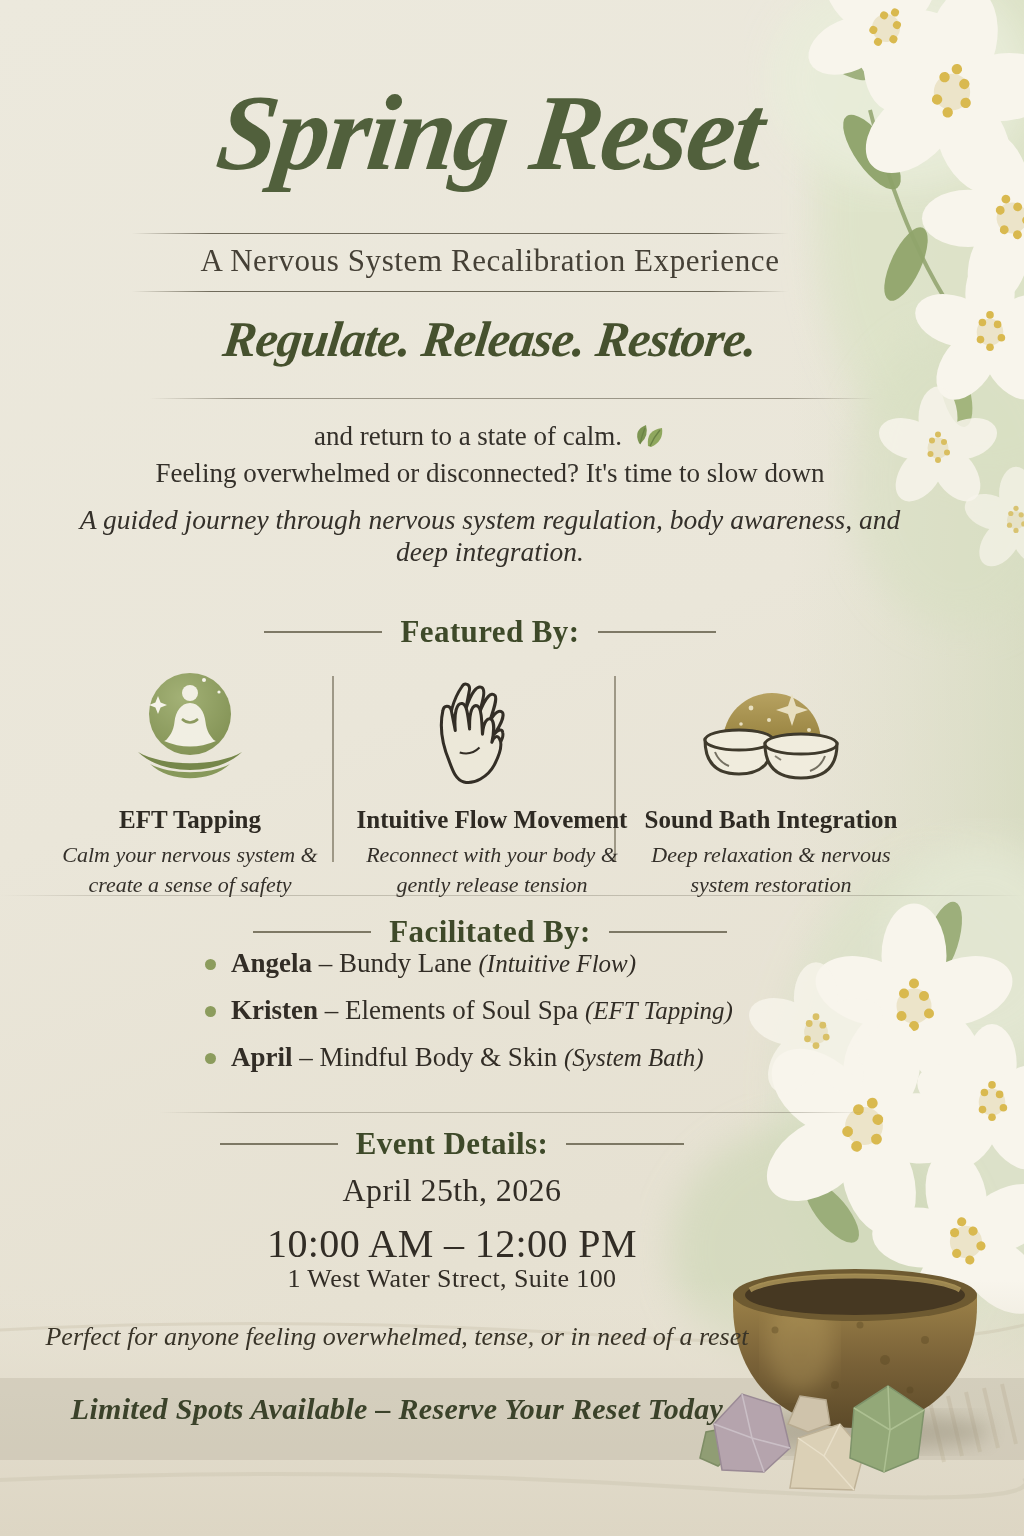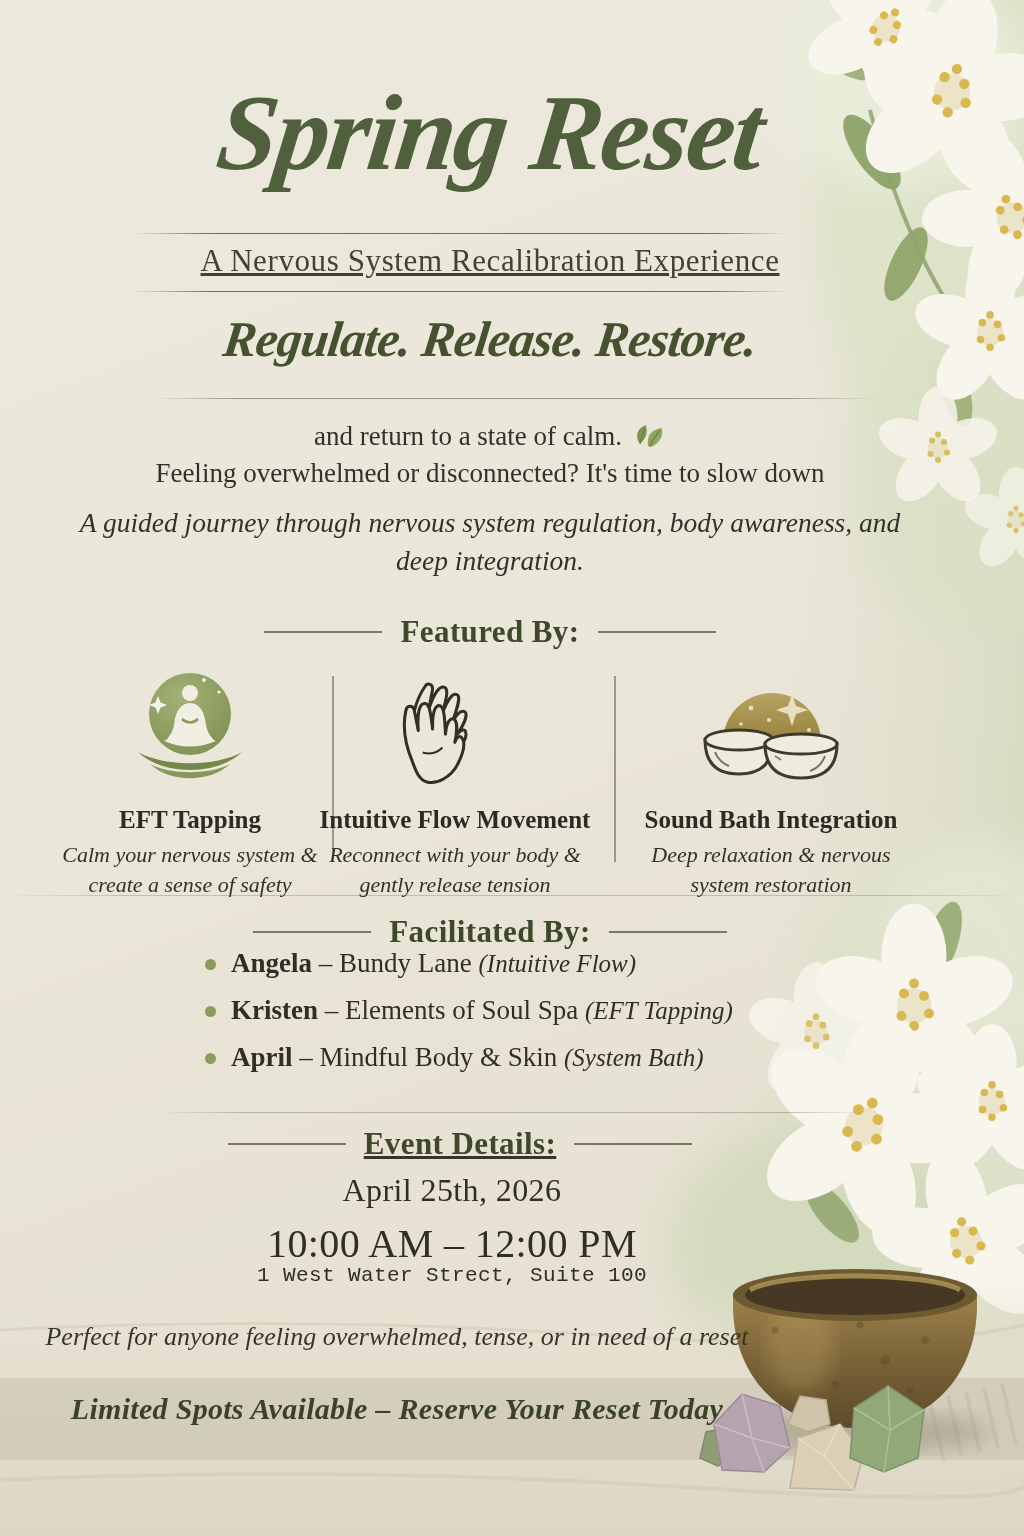--- a/index.html
+++ b/index.html
@@ -22,31 +22,31 @@
     letter-spacing:-2px;line-height:1.1;
   }
   .rule{height:1px;background:linear-gradient(90deg,rgba(110,104,90,0) 0%,#6f6a5a 12%,#6f6a5a 88%,rgba(110,104,90,0) 100%);}
   .rule1{top:233px;left:132px;width:656px;}
   .rule2{top:291px;left:132px;width:656px;}
   .rule3{top:398px;left:150px;width:724px;opacity:.65;}
   .rule-faint-a{top:895px;left:0;width:1024px;opacity:.32;}
   .rule-faint-b{top:1112px;left:160px;width:710px;opacity:.4;}
   .subtitle{
     top:243px;left:0;width:980px;
-    font-size:31px;color:#454036;letter-spacing:.6px;text-decoration:underline;
+    font-size:31px;color:#454036;letter-spacing:.6px;
   }
   .tagline{
     top:310px;left:0;width:980px;
     font-size:50px;font-style:italic;font-weight:bold;
     color:#46512e;transform:skewX(-7deg);letter-spacing:-1px;
   }
   .intro{top:418px;left:0;width:980px;font-size:27px;line-height:37px;color:#34302a;}
   .leaf-inline{vertical-align:-4px;margin-left:8px;}
   .guided{
-    top:504px;left:0;width:980px;font-size:27.5px;line-height:38px;
+    top:504px;left:0;width:980px;font-size:27.5px;line-height:32px;
     font-style:italic;color:#34302a;
   }
   .guided span{display:inline-block;max-width:850px;}
   
   .heading-row{
     left:20px;width:940px;
     display:flex;align-items:center;justify-content:center;gap:18px;
   }
   .heading-row .hline{width:118px;height:1.5px;background:#59543f;opacity:.75;}
   .heading-text{
@@ -54,35 +54,35 @@
     font-family:"Liberation Serif","DejaVu Serif",serif;
   }
   .h-featured{top:614px;}
   .h-facilitated{top:914px;}
   .h-event{top:1126px;}
   
   .fcol{top:660px;width:300px;text-align:center;}
   .fcol .icon-wrap{height:126px;display:flex;align-items:flex-end;justify-content:center;}
   .fcol .fcol-title{margin-top:20px;font-size:25px;font-weight:bold;color:#2e2a23;}
   .fcol .fcol-desc{margin-top:6px;font-size:22px;font-style:italic;line-height:30px;color:#34302a;padding:0 8px;}
-  .fcol1{left:40px;} .fcol2{left:305px;} .fcol3{left:621px;}
+  .fcol1{left:40px;} .fcol2{left:342px;} .fcol3{left:621px;}
   .vdiv{top:676px;width:1.5px;height:186px;background:#8b8472;opacity:.8;}
   .vdiv1{left:332px;} .vdiv2{left:614px;}
   
   .fac-list{top:950px;left:205px;width:640px;font-size:27px;color:#322d26;}
   .fac-item{margin-bottom:20px;line-height:27px;}
   .bullet{display:inline-block;width:11px;height:11px;border-radius:50%;background:#8c9c5d;margin-right:15px;vertical-align:2px;}
   .fac-name{font-weight:bold;}
   .fac-role{font-style:italic;font-size:25px;}
   
-  .h-event{left:8px;width:904px;text-decoration:underline;}
+  .h-event{left:0;width:904px;}
   .ev-line{left:0;width:904px;color:#322d26;letter-spacing:.4px;}
   .ev-date{top:1172px;font-size:32px;}
   .ev-time{top:1220px;font-size:40px;}
-  .ev-addr{top:1264px;font-size:21px;font-family:Liberation Mono, monospace;}
+  .ev-addr{top:1264px;font-size:26px;}
   
   .note{top:1322px;left:12px;width:770px;font-size:26px;font-style:italic;color:#393428;}
   .cta{top:1392px;left:12px;width:770px;font-size:30px;font-weight:bold;font-style:italic;color:#3b422a;letter-spacing:.3px;}
   .bg-art{top:0;left:0;pointer-events:none;}
   .content{position:relative;z-index:2;}
 </style>
 </head>
 <body>
 
 <div class="flyer">

